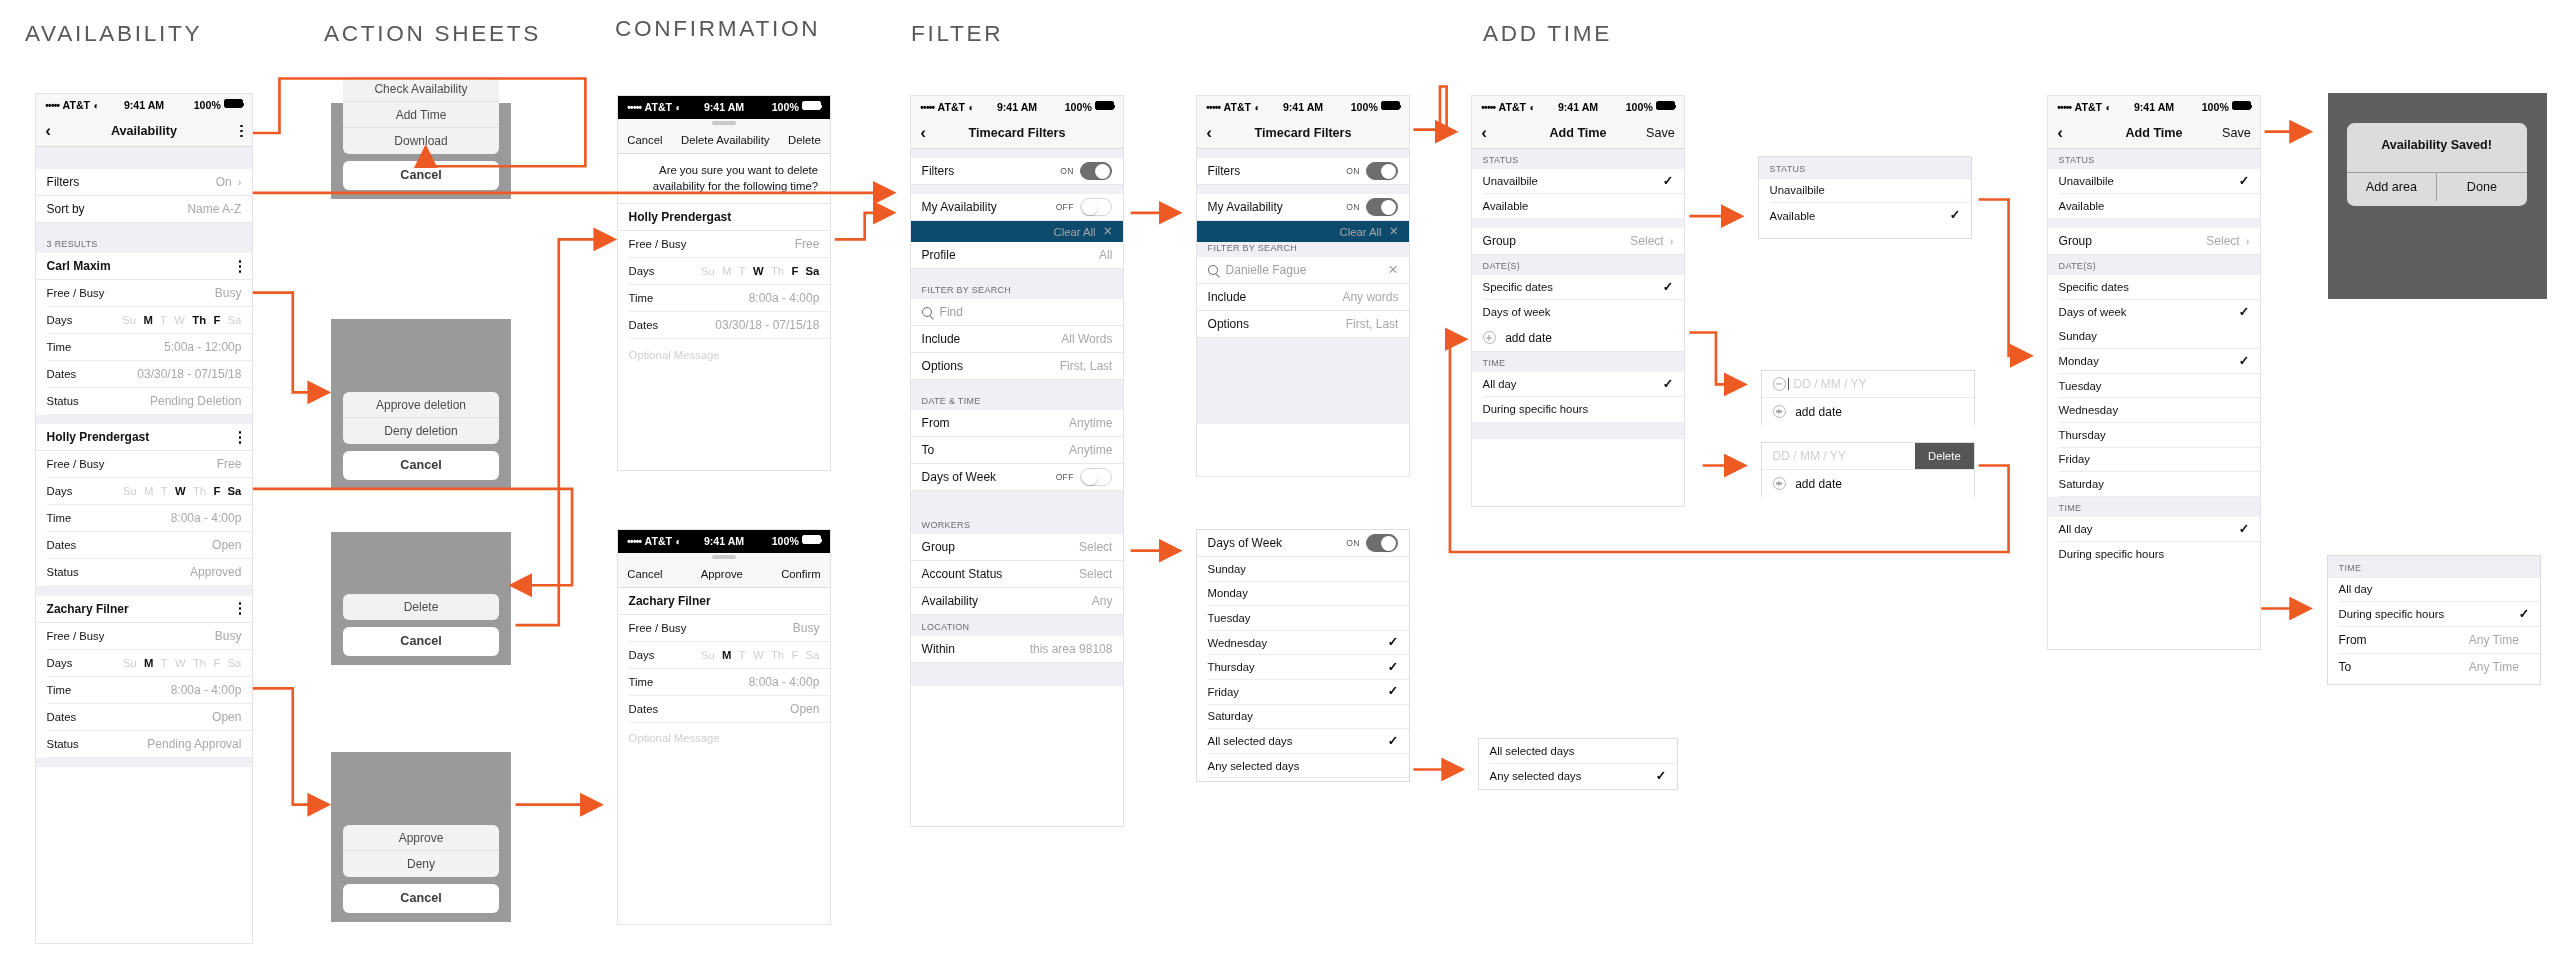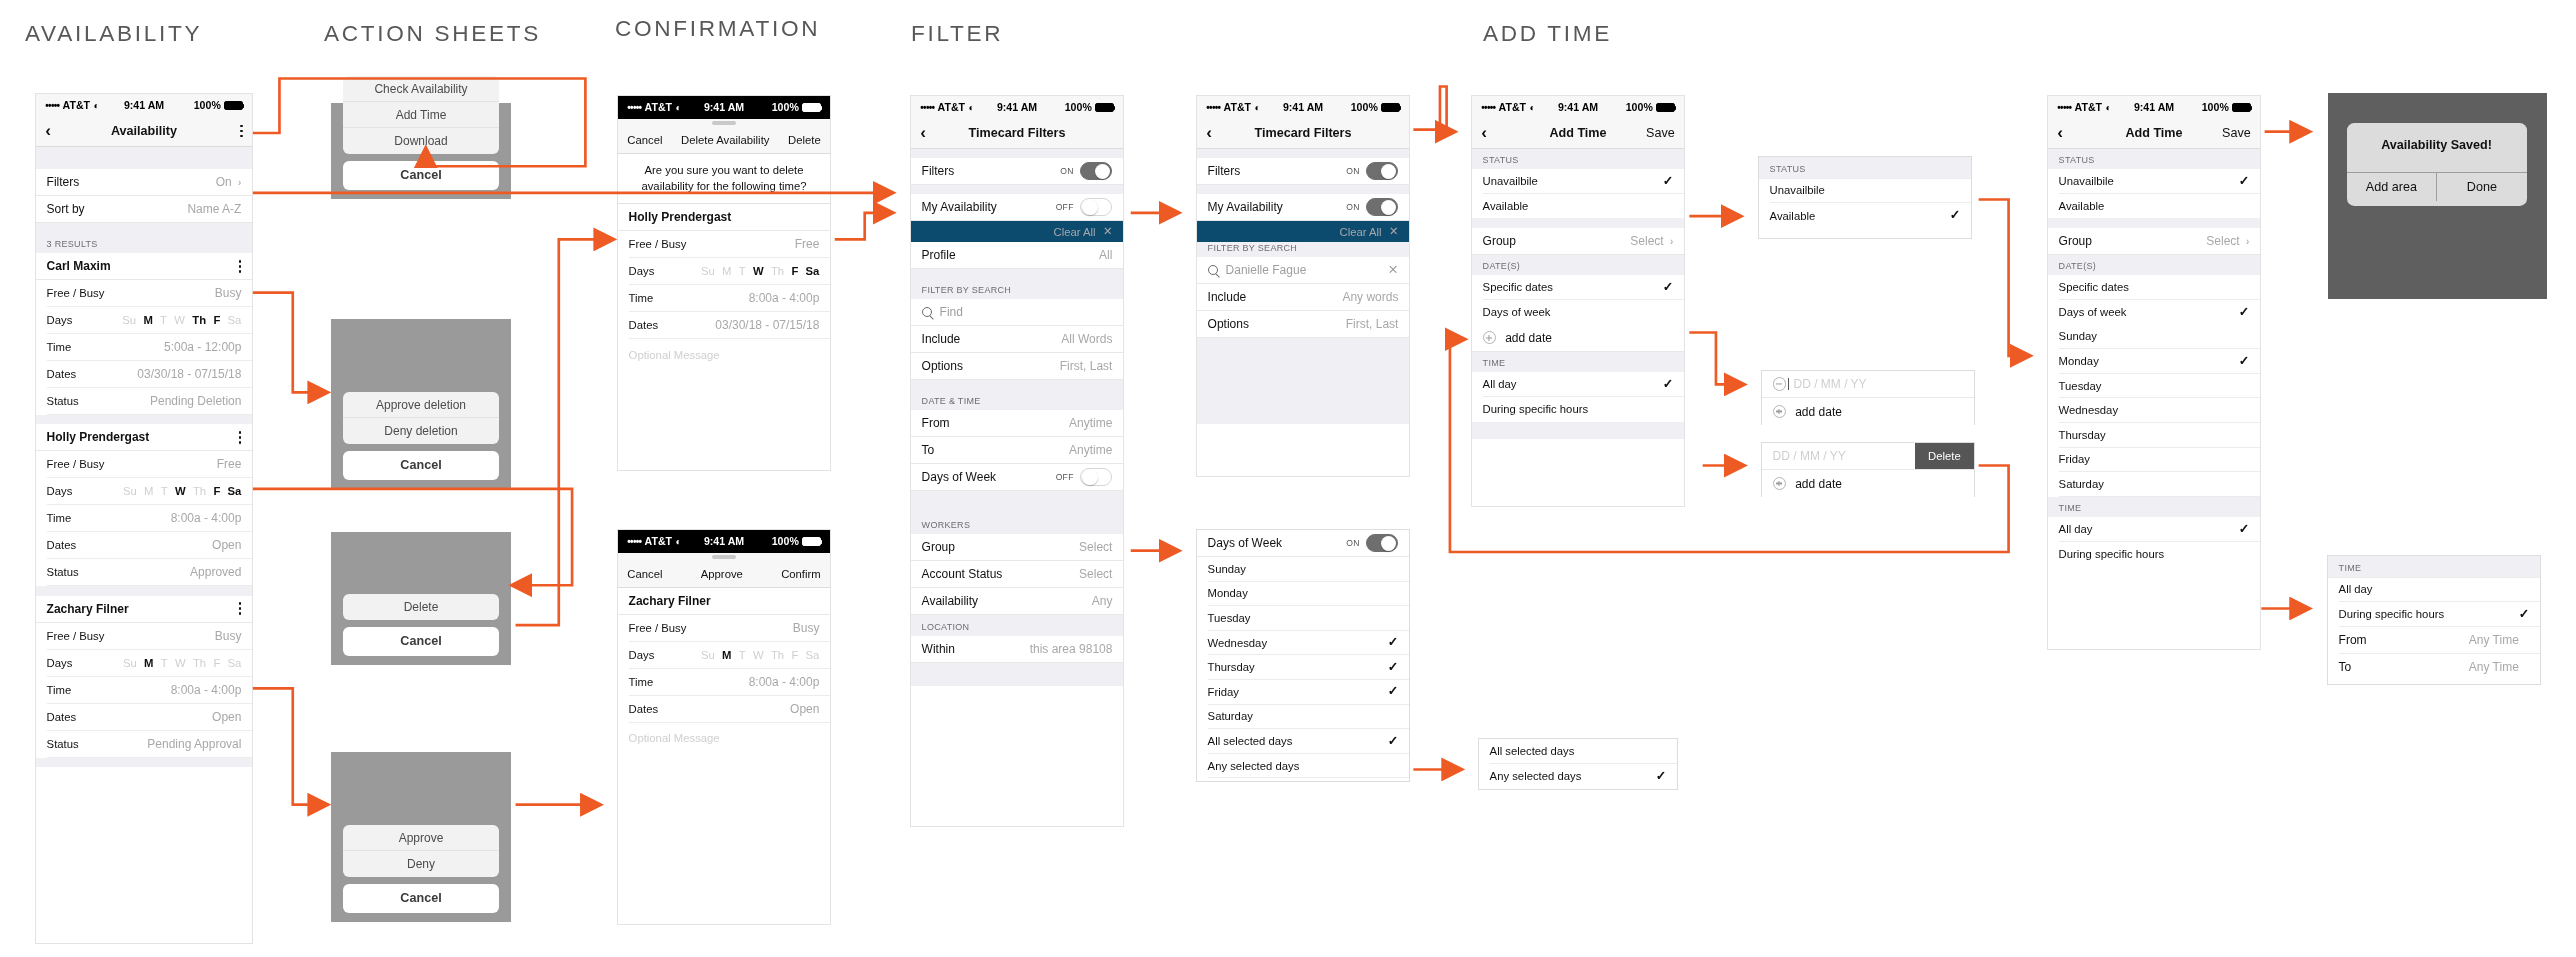--- a/index.html
+++ b/index.html
@@ -23,21 +23,21 @@
     overflow:hidden;
   }
   .statusbar {
     height:22.6px; background:#f7f7f7; display:flex; align-items:center;
     padding:0 9.3px; font-size:11.3px; color:#000; position:relative;
   }
   .statusbar.dark { background:#000; color:#fff; }
   .sb-left { display:flex; align-items:center; gap:3.3px; font-weight:600; font-size:10.6px;}
   .sb-dots { letter-spacing:-0.7px; font-size:10px; }
   .sb-center { position:absolute; left:0; right:0; text-align:center; font-weight:600; font-size:10.6px; pointer-events:none;}
-  .sb-right { margin-left:auto; display:flex; align-items:center; gap:3.3px; font-weight:600; font-size:10.6px; z-index:2;}
+  .sb-right { margin-left:auto; display:flex; align-items:flex-start; gap:3.3px; font-weight:600; font-size:10.6px; z-index:2;}
   .batt { width:18.6px; height:8.6px; border:1.1px solid currentColor; border-radius:2px; position:relative; }
   .batt:after{content:"";position:absolute;right:-2.7px;top:2.3px;width:1.6px;height:3.3px;background:currentColor;border-radius:0 0.7px 0.7px 0;}
   .batt i { display:block; height:100%; background:currentColor; }
   .wifi { font-size:10px; }
 
   .navbar {
     height:30px; background:#f7f7f7; border-bottom:0.7px solid #dcdcdc;
     display:flex; align-items:center; padding:0 9.3px; position:relative;
   }
   .navbar .title {
@@ -92,21 +92,21 @@
     font-size:12px; color:#4c4c4c; border-bottom:0.7px solid #e2e2e2; }
   .sheet-item:last-child { border-bottom:none; }
   .sheet-cancel { background:#fff; border-radius:6px; height:29px; display:flex;
     align-items:center; justify-content:center; font-size:12.6px; font-weight:700; color:#3b3b3b; }
 
   
   .handle-bar { background:#f7f7f7; height:8.6px; display:flex; align-items:center; justify-content:center; }
   .handle-bar i { width:24px; height:3.3px; border-radius:2px; background:#c9c9c9; display:block;}
   .modal-nav { height:27px; background:#f7f7f7; border-bottom:0.7px solid #dcdcdc;
      display:flex; align-items:center; justify-content:space-between; padding:0 9.3px; font-size:11.3px; color:#111;}
-  .modal-msg { background:#fff; padding:9.3px 12px; text-align:center; font-size:11.3px; color:#111; line-height:1.35; border-bottom:0.7px solid #e3e3e3;}
+  .modal-msg { background:#fff; padding:9.3px 12px; text-align:right; font-size:11.3px; color:#111; line-height:1.35; border-bottom:0.7px solid #e3e3e3;}
   .optmsg { padding:9.3px 10.6px; font-size:11.3px; color:#cfcfcf; background:#fff;}
 
   
   .panel { position:absolute; background:#fff; border:0.7px solid #dddddd; }
   .panel .grouphead { border-bottom:0.7px solid #ececec;}
 
   
   .searchrow { background:#fff; height:27px; display:flex; align-items:center; padding:0 10.6px; gap:8px; border-bottom:0.7px solid #e8e8e8;}
   .mag { width:10px; height:10px; border:1.3px solid #6a6a6a; border-radius:50%; position:relative; flex:none;}
   .mag:after{content:"";position:absolute;width:1.3px;height:4.7px;background:#6a6a6a;right:-2px;bottom:-3.3px;transform:rotate(-45deg);}

